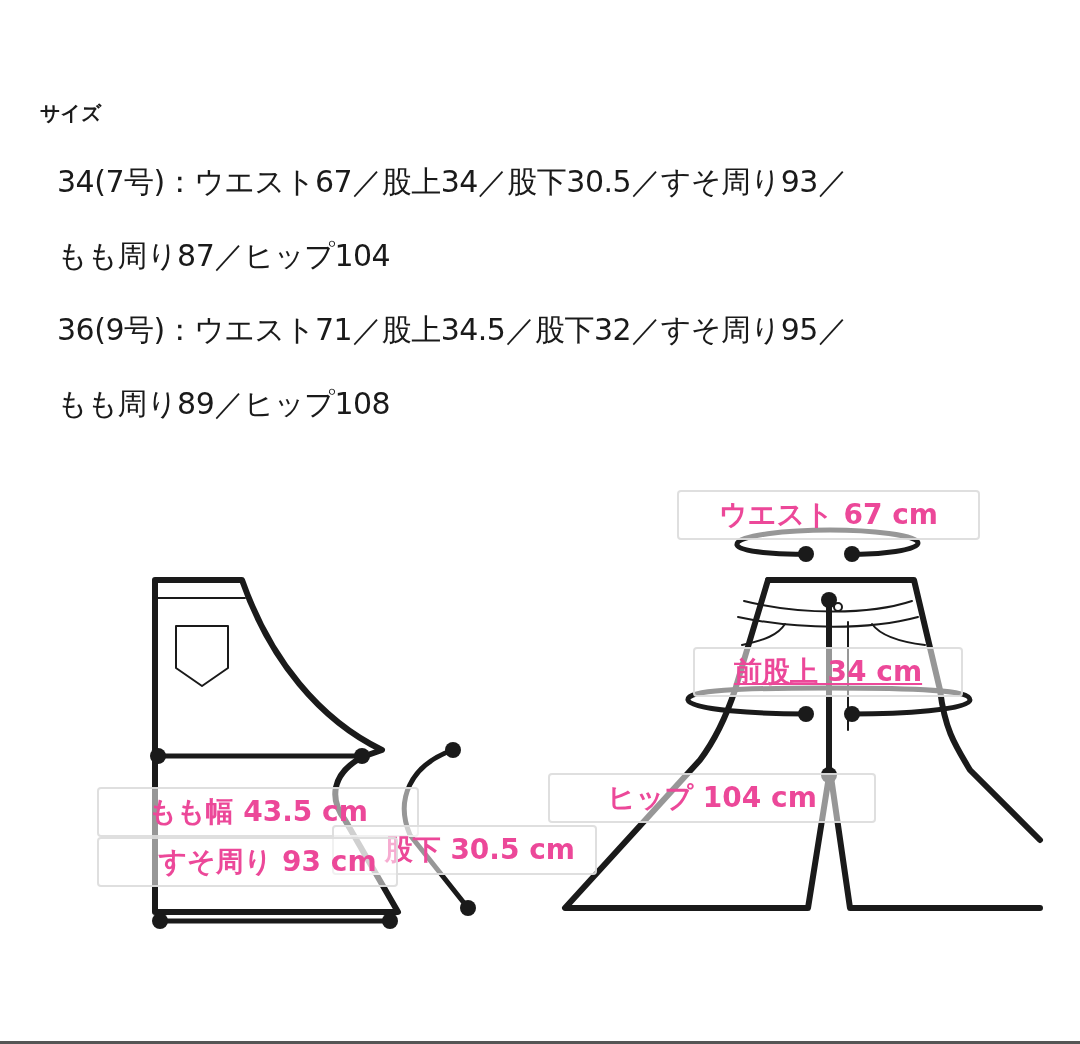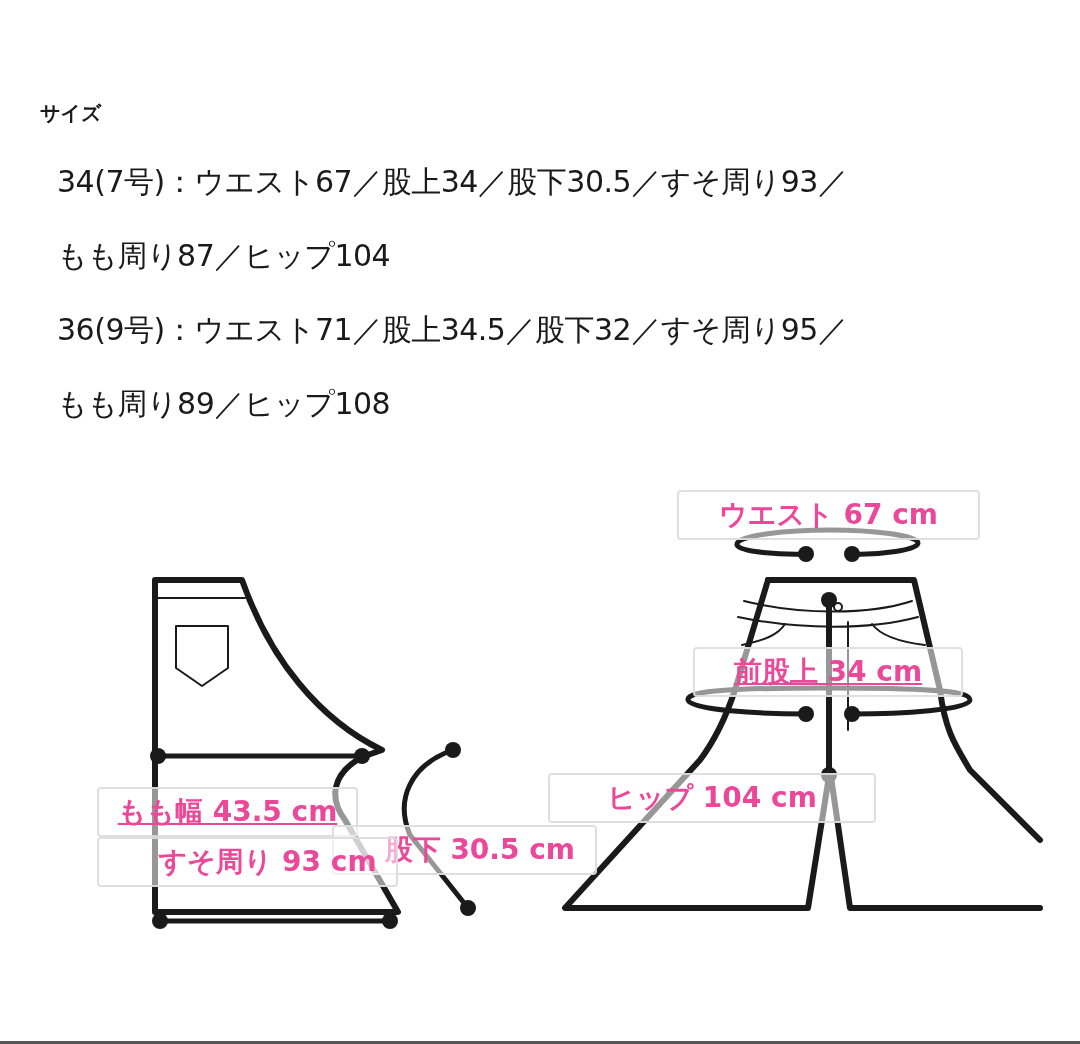--- a/index.html
+++ b/index.html
@@ -67,20 +67,20 @@
     <circle cx="468" cy="908" r="8"></circle>
     <circle cx="806" cy="554" r="8"></circle>
     <circle cx="852" cy="554" r="8"></circle>
     <circle cx="829" cy="600" r="8"></circle>
     <circle cx="806" cy="714" r="8"></circle>
     <circle cx="852" cy="714" r="8"></circle>
     <circle cx="829" cy="775" r="8"></circle>
   </g>
 </svg>
 
-<div class="label" style="left:97px;top:787px;width:261px;text-decoration:underline;">もも幅 43.5 cm</div>
+<div class="label" style="left:97px;top:787px;width:322px;">もも幅 43.5 cm</div>
 <div class="label" style="left:332px;top:825px;width:265px;justify-content:flex-end;padding-right:20px;">股下 30.5 cm</div>
 <div class="label" style="left:97px;top:837px;width:301px;padding-left:40px;">すそ周り 93 cm</div>
 <div class="label" style="left:677px;top:490px;width:303px;">ウエスト 67 cm</div>
 <div class="label" style="left:693px;top:647px;width:270px;text-decoration:underline;">前股上 34 cm</div>
 <div class="label" style="left:548px;top:773px;width:328px;">ヒップ 104 cm</div>
 
 <div class="bottom-rule"></div>
 
 </body></html>

